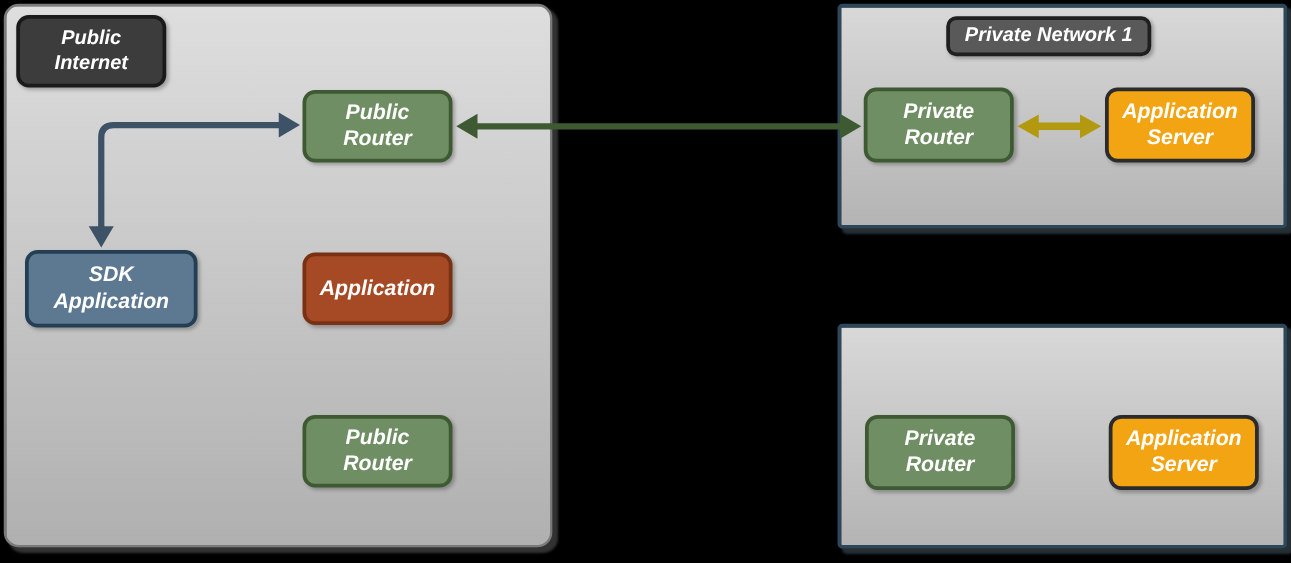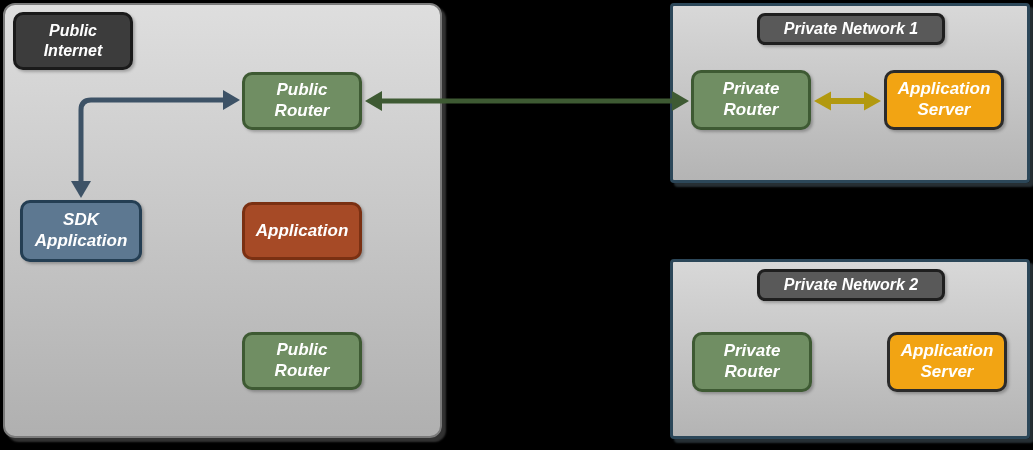--- a/index.html
+++ b/index.html
@@ -24,29 +24,29 @@
   .panel-pn2{left:670px;top:259px;}
   .node,.badge{
     position:absolute;box-sizing:border-box;display:flex;align-items:center;justify-content:center;
     color:var(--text,#fff);font-weight:bold;text-align:center;border-radius:10px;
     box-shadow:2px 2px 3px rgba(0,0,0,0.25);
   }
   .node span,.badge span{white-space:pre-line;line-height:1.22;font-style:italic;}
   .node{font-size:17px;}
   .badge{font-size:16px;}
   .badge-dark{left:13px;top:12px;width:120px;height:58px;background:var(--dark-badge-fill,#3c3c3c);border:3px solid var(--dark-badge-border,#1a1a1a);}
-  .badge-net{width:188px;height:32px;background:var(--gray-badge-fill,#595959);border:3px solid var(--gray-badge-border,#1f1f1f);border-radius:8px;}
+  .badge-net{width:164px;height:32px;background:var(--gray-badge-fill,#595959);border:3px solid var(--gray-badge-border,#1f1f1f);border-radius:8px;}
   .badge-pn1{left:757px;top:13px;}
   .badge-pn2{left:757px;top:269px;}
   .node-green{background:var(--green-fill,#708e63);border:3px solid var(--green-border,#3e5a33);}
   .node-slate{background:var(--slate-fill,#5d7891);border:3px solid var(--slate-border,#243e53);}
   .node-brick{background:var(--brick-fill,#a64a26);border:3px solid var(--brick-border,#7a3012);}
   .node-orange{background:var(--orange-fill,#f2a413);border:3px solid var(--orange-border,#2b2b2b);}
   .n-pr-top{left:242px;top:72px;width:120px;height:58px;}
-  .n-sdk{left:20px;top:200px;width:122px;height:62px;}
+  .n-sdk{left:20px;top:200px;width:138px;height:62px;}
   .n-ctl{left:242px;top:202px;width:120px;height:58px;}
   .n-pr-bot{left:242px;top:332px;width:120px;height:58px;}
   .n-prv1{left:691px;top:70px;width:120px;height:60px;}
   .n-as1{left:884px;top:70px;width:120px;height:60px;}
   .n-prv2{left:692px;top:332px;width:120px;height:60px;}
   .n-as2{left:887px;top:332px;width:120px;height:60px;}
   .arrow-layer{position:absolute;left:0;top:0;width:1033px;height:450px;z-index:5;pointer-events:none;}
   .stroke-blue{stroke:var(--arrow-blue,#3d5266);}
   .fill-blue{fill:var(--arrow-blue,#3d5266);}
   .stroke-green{stroke:var(--arrow-green,#3e5a33);}
@@ -92,23 +92,20 @@
   <div class="node node-green n-prv1">
     <span>Private
 Router</span>
   </div>
   <div class="node node-orange n-as1">
     <span>Application
 Server</span>
   </div>
 
   <div class="panel panel-private panel-pn2"></div>
-  <div class="badge badge-net badge-pn2">
-    <span>Private Network 2</span>
-  </div>
   <div class="node node-green n-prv2">
     <span>Private
 Router</span>
   </div>
   <div class="node node-orange n-as2">
     <span>Application
 Server</span>
   </div>
 
   <svg class="arrow-layer" viewBox="0 0 1033 450" xmlns="http://www.w3.org/2000/svg">

